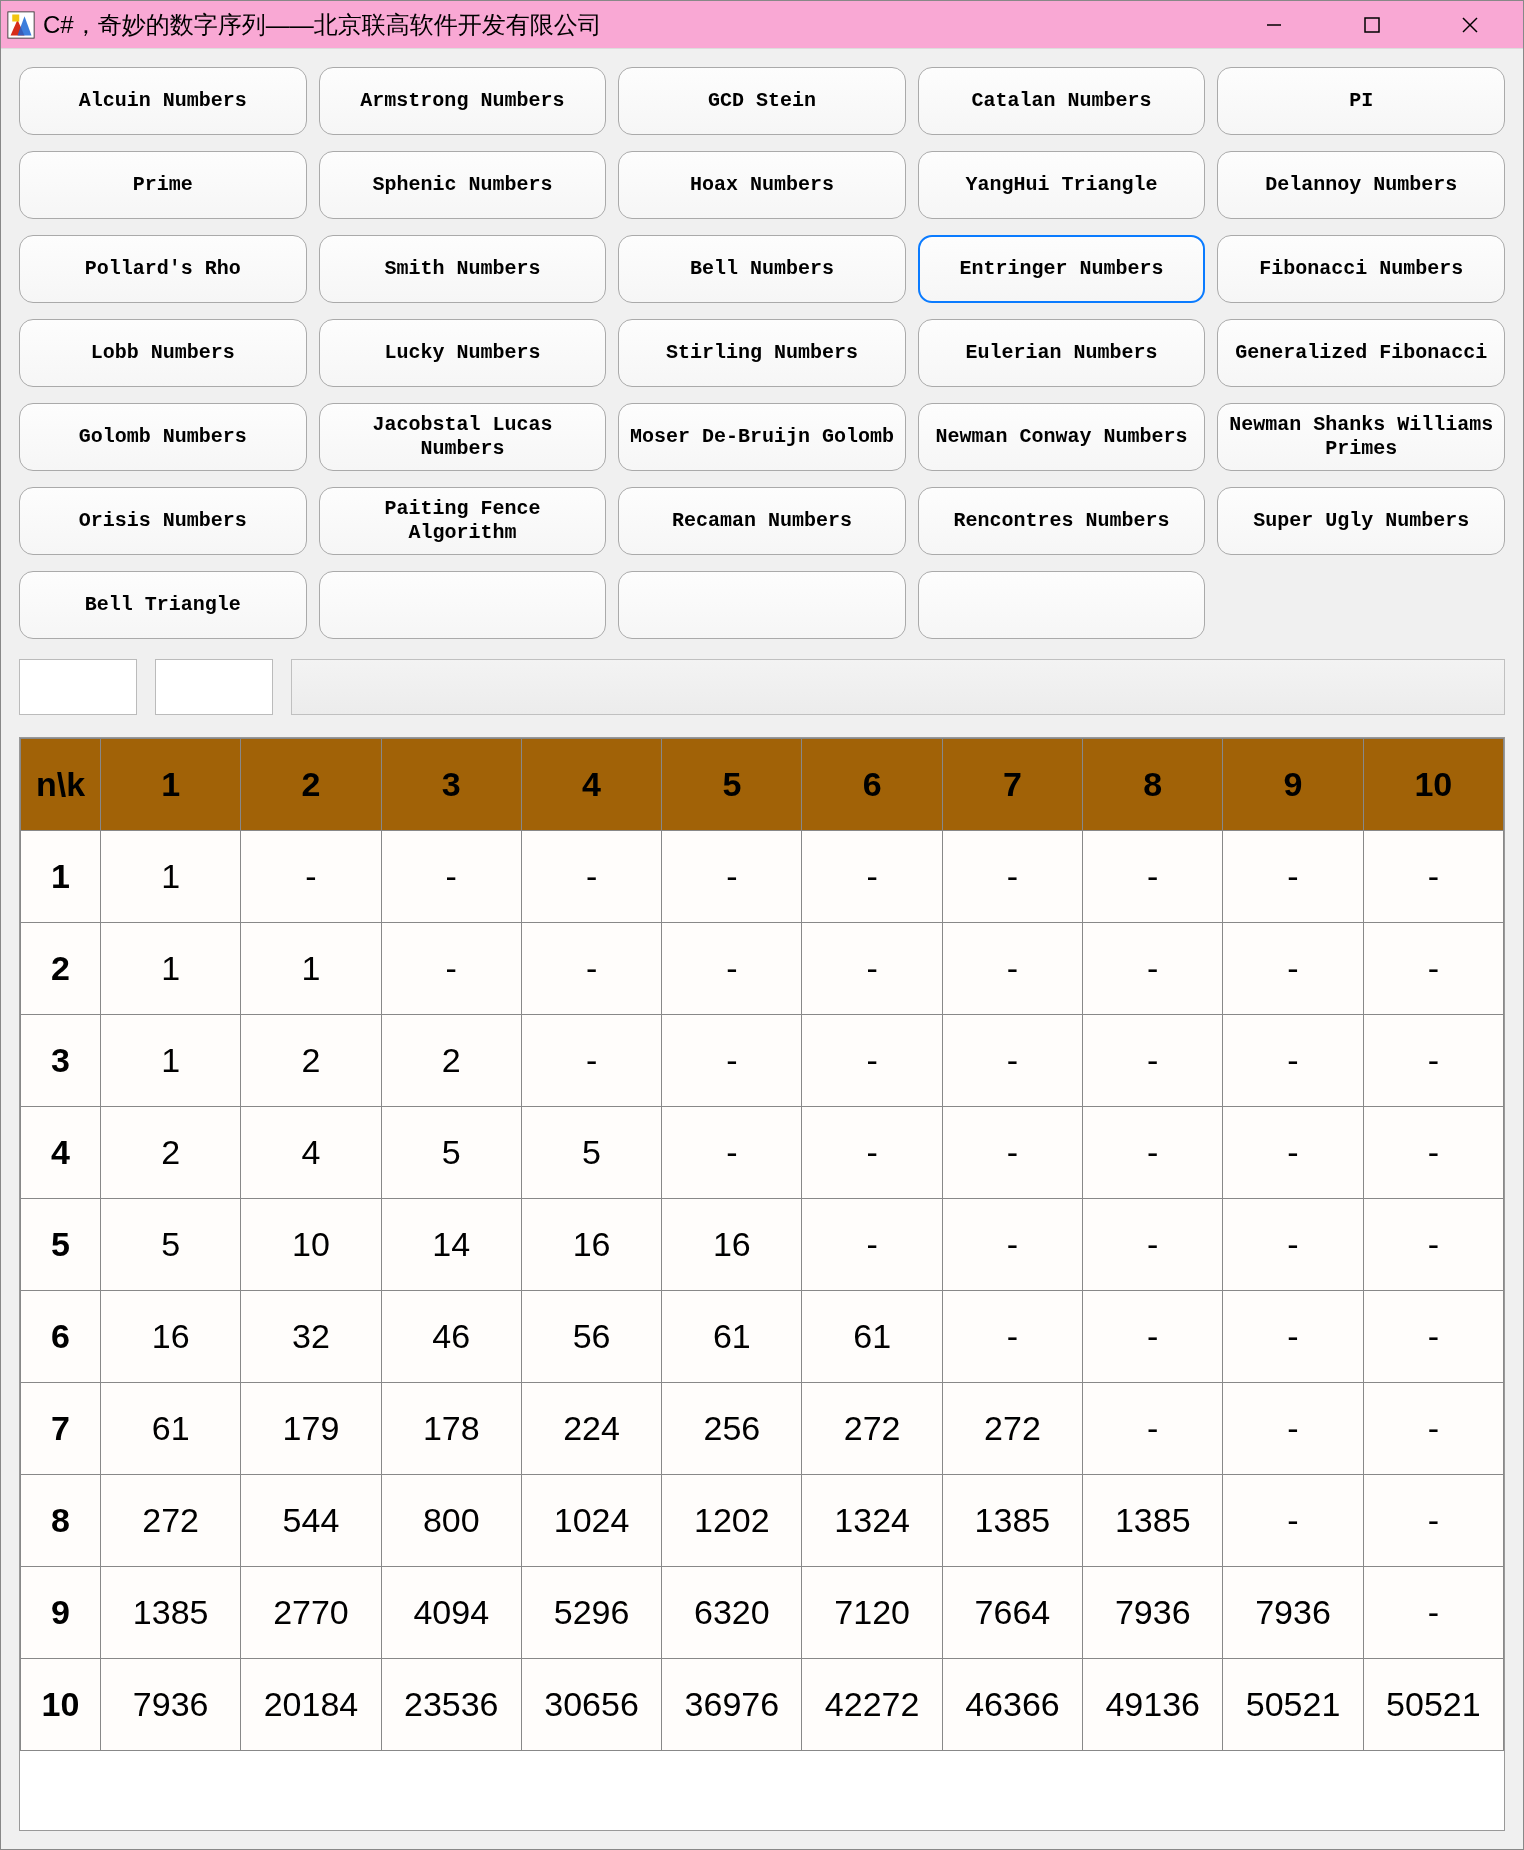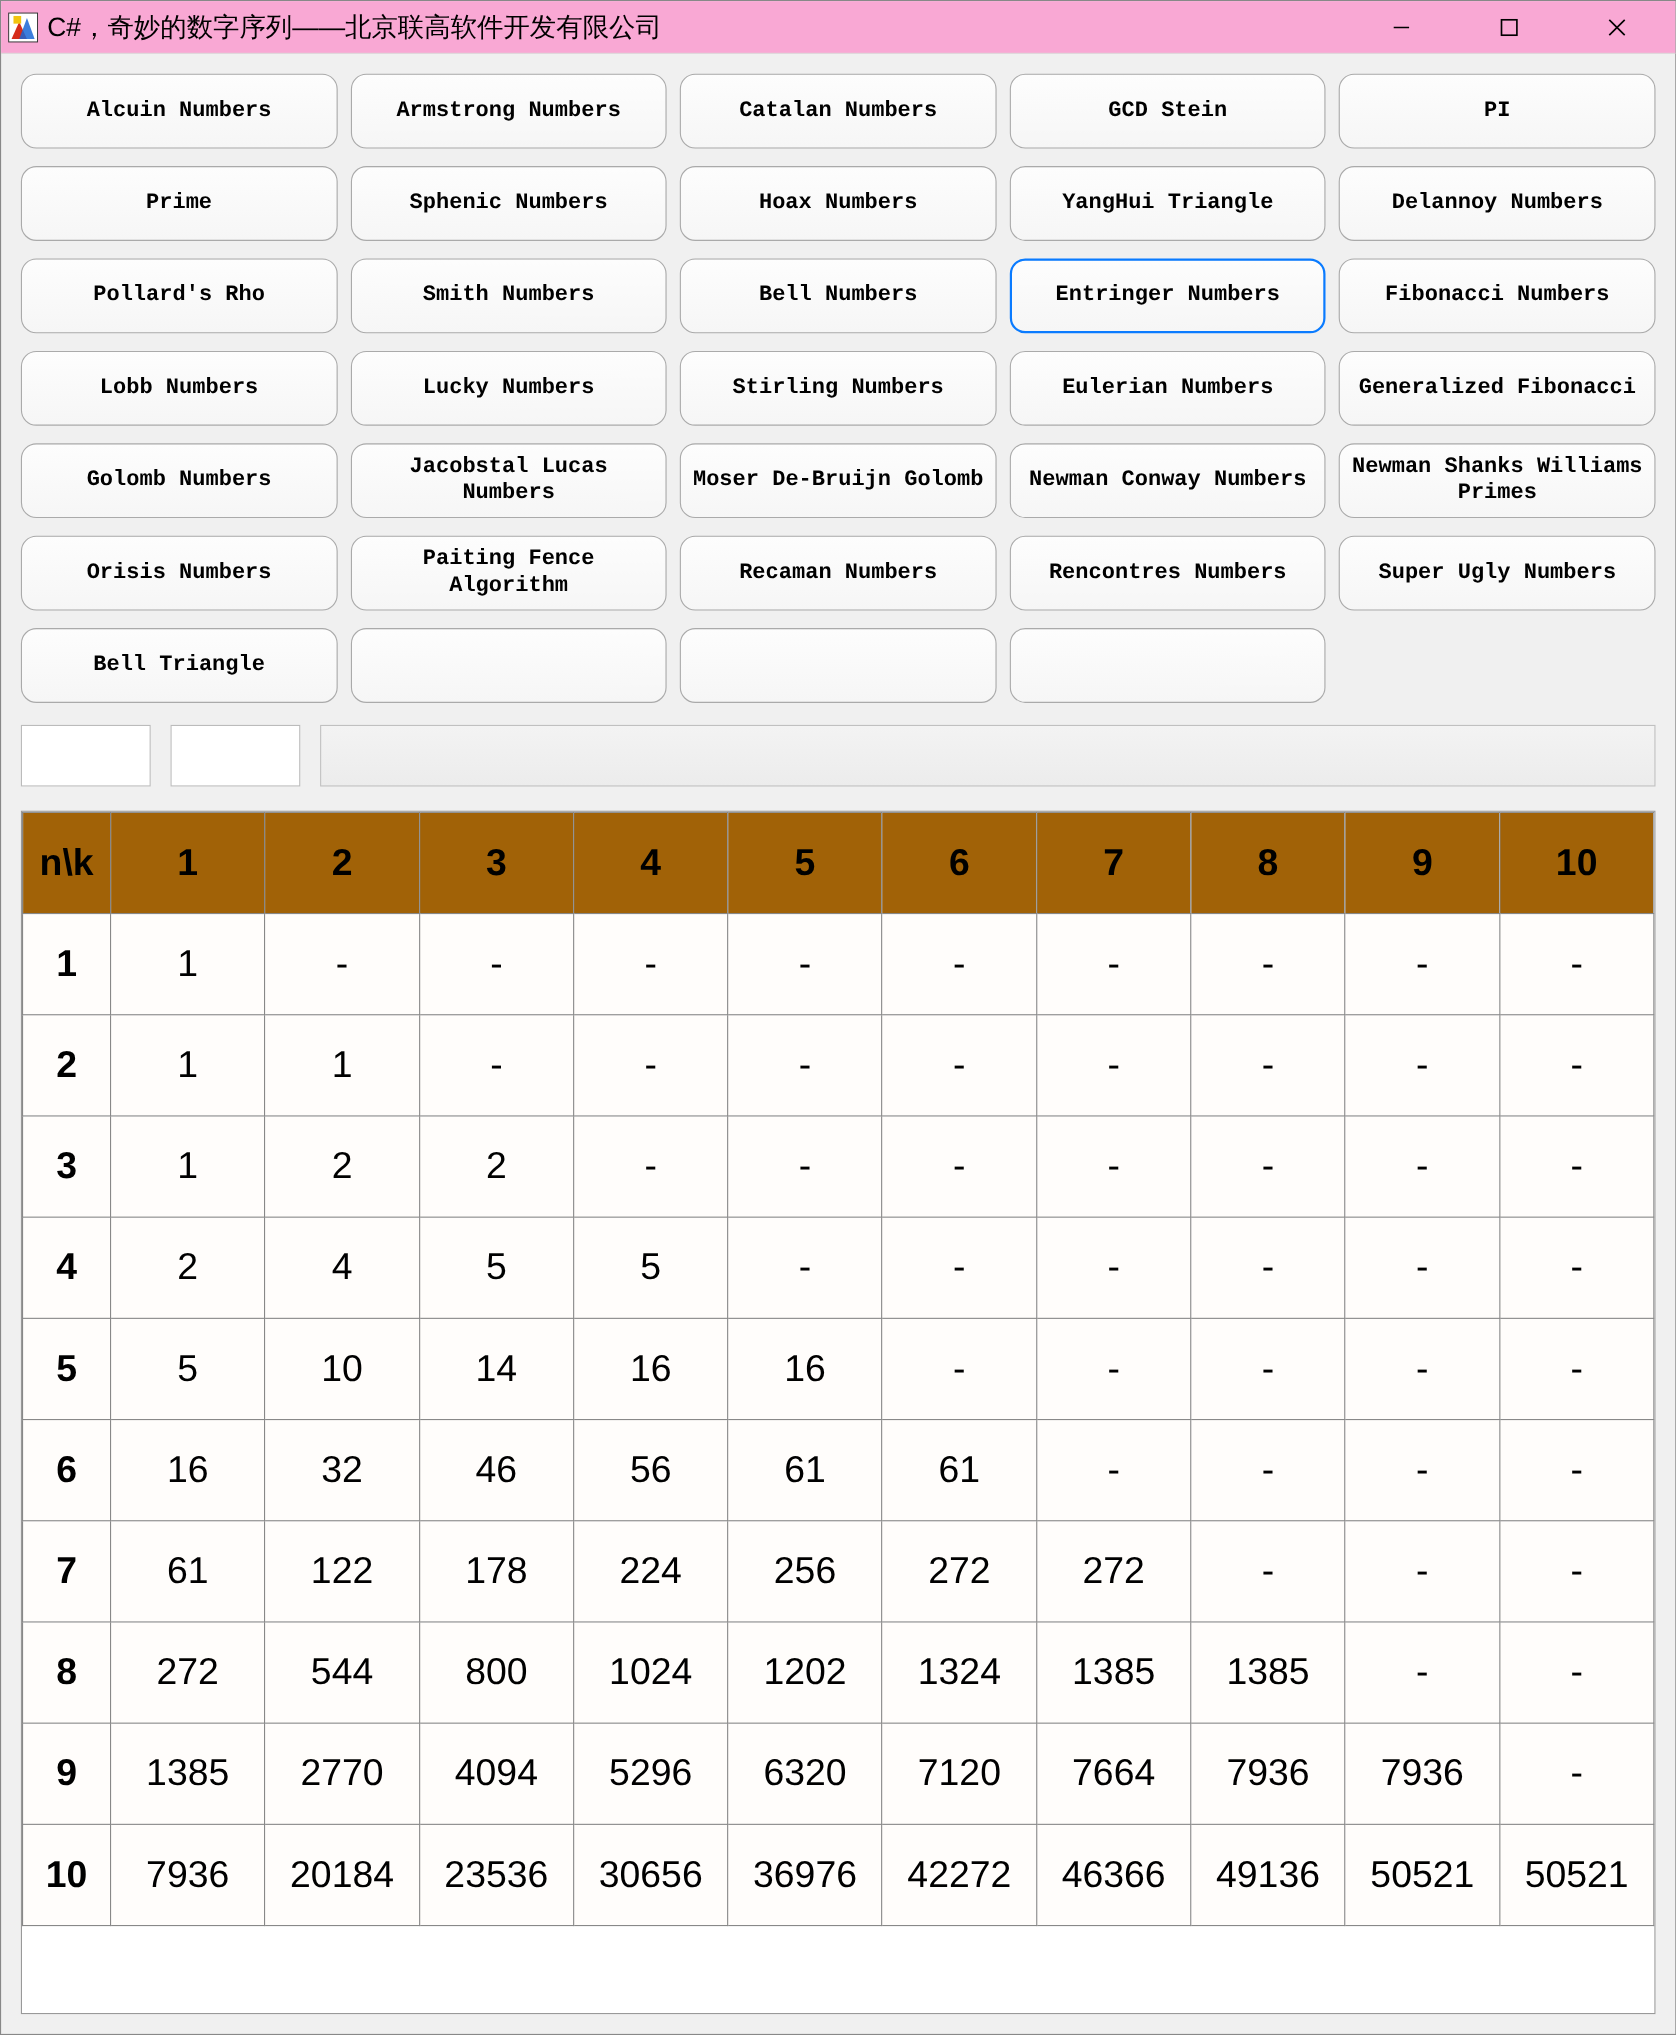--- a/index.html
+++ b/index.html
@@ -174,22 +174,22 @@
             <line x1="3" y1="3" x2="17" y2="17"></line>
             <line x1="17" y1="3" x2="3" y2="17"></line>
           </svg>
       </div>
     </div>
   </div>
 
   <div class="button-grid" id="button-grid">
       <div class="seq-btn">Alcuin Numbers</div>
       <div class="seq-btn">Armstrong Numbers</div>
+      <div class="seq-btn">GCD Stein</div>
       <div class="seq-btn">Catalan Numbers</div>
-      <div class="seq-btn">GCD Stein</div>
       <div class="seq-btn">PI</div>
       <div class="seq-btn">Prime</div>
       <div class="seq-btn">Sphenic Numbers</div>
       <div class="seq-btn">Hoax Numbers</div>
       <div class="seq-btn">YangHui Triangle</div>
       <div class="seq-btn">Delannoy Numbers</div>
       <div class="seq-btn">Pollard's Rho</div>
       <div class="seq-btn">Smith Numbers</div>
       <div class="seq-btn">Bell Numbers</div>
       <div class="seq-btn highlight">Entringer Numbers</div>
@@ -313,21 +313,21 @@
             <td>61</td>
             <td>61</td>
             <td>-</td>
             <td>-</td>
             <td>-</td>
             <td>-</td>
           </tr>
           <tr>
             <th>7</th>
             <td>61</td>
-            <td>122</td>
+            <td>179</td>
             <td>178</td>
             <td>224</td>
             <td>256</td>
             <td>272</td>
             <td>272</td>
             <td>-</td>
             <td>-</td>
             <td>-</td>
           </tr>
           <tr>

